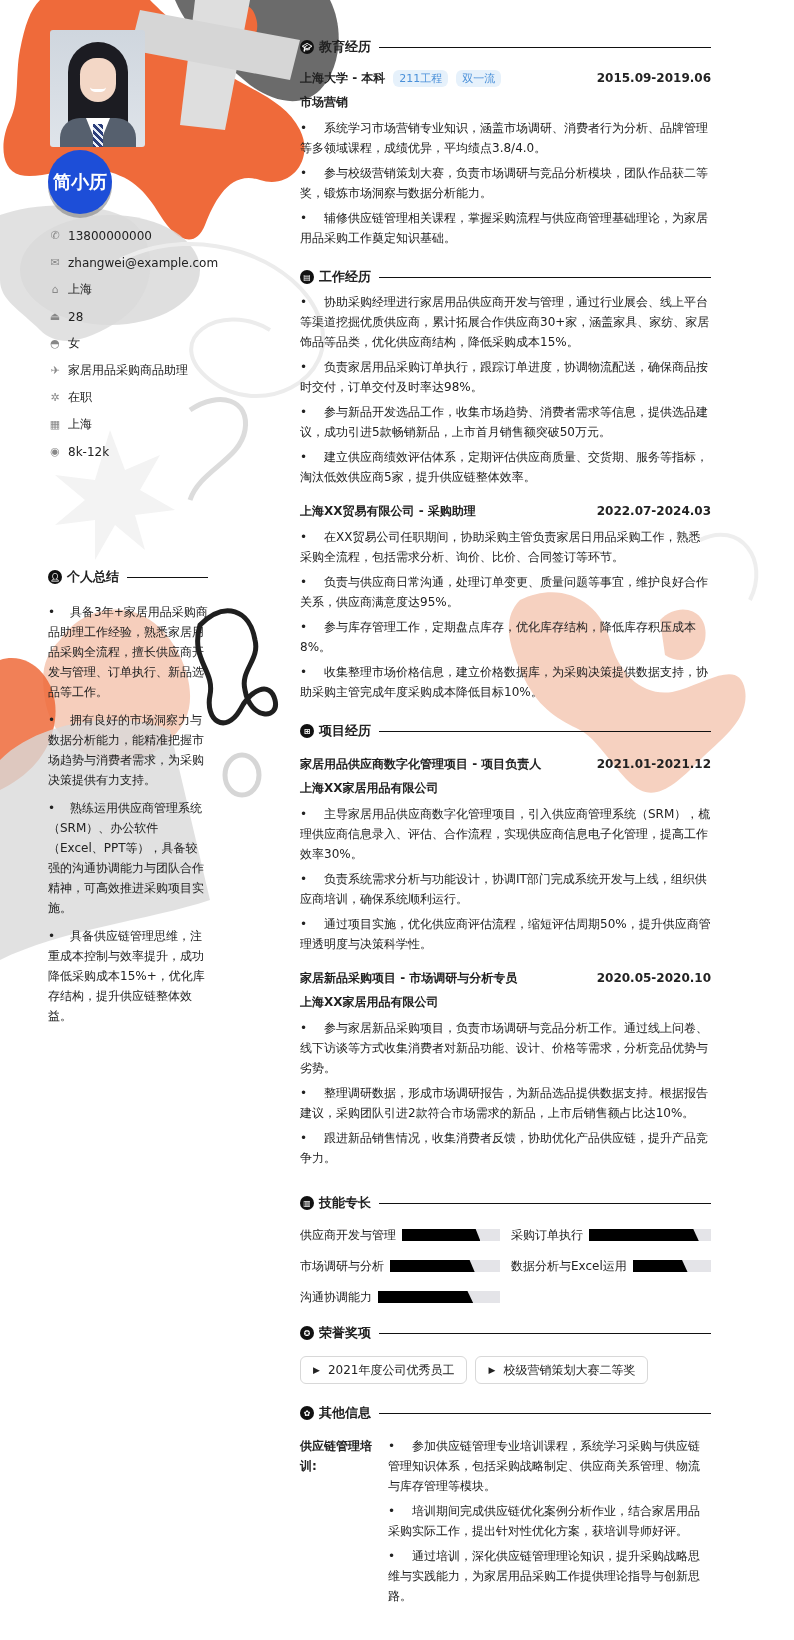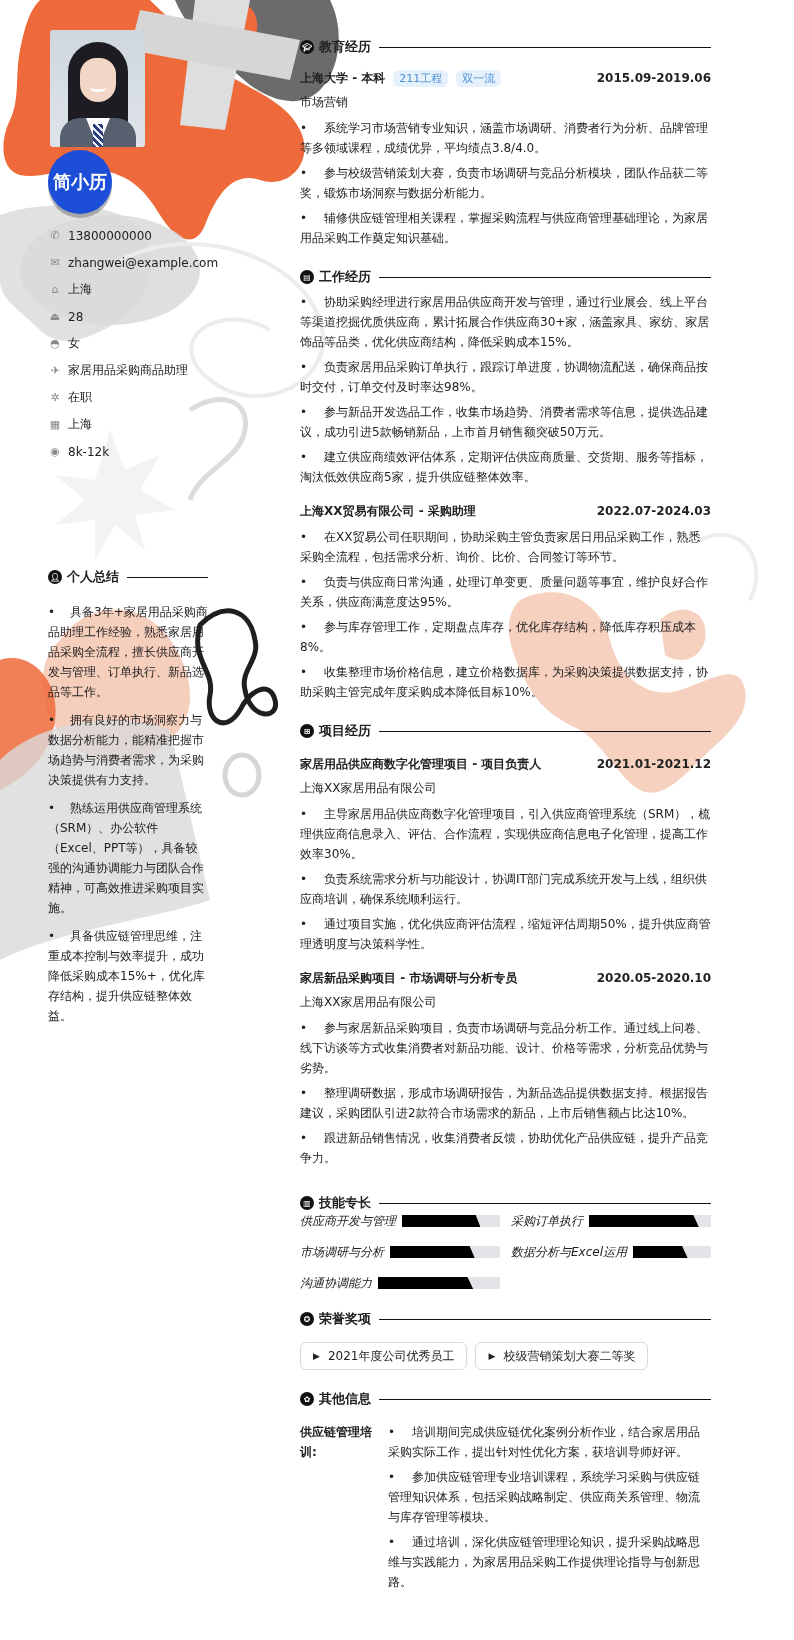--- a/index.html
+++ b/index.html
@@ -30,26 +30,26 @@
 
   .sec-ico { width: 14px; height: 14px; border-radius: 50%; background: #111; color: #fff; font-size: 8px; display: inline-flex; align-items: center; justify-content: center; margin-right: 5px; flex-shrink: 0; }
 
   
   .right { position: absolute; left: 300px; top: 30px; width: 411px; z-index: 2; }
   .sec-head { display: flex; align-items: center; font-size: 13px; font-weight: bold; height: 18px; }
   .sec-head .line { flex: 1; height: 1px; background: #111; margin-left: 8px; }
   .entry-head { display: flex; justify-content: space-between; align-items: center; font-size: 12px; font-weight: bold; height: 20px; }
   .entry-head .title { display: flex; align-items: center; justify-content: space-between; }
   .tag { font-weight: normal; color: #4a90d9; background: #e6f1fb; font-size: 11px; padding: 1px 6px; margin-left: 8px; border-radius: 6px; }
-  .sub { font-size: 12px; font-weight: normal; height: 20px; line-height: 20px; margin-top: 4px; }
+  .sub { font-size: 12px; font-weight: bold; height: 20px; line-height: 20px; margin-top: 4px; }
   .bullets { list-style: none; margin-top: 6px; }
   .bullets li { font-size: 12px; line-height: 20px; margin-bottom: 5px; }
   .bullets li .dot { display: inline-block; width: 24px; }
 
-  .skills { display: grid; grid-template-columns: 200px 200px; column-gap: 11px; row-gap: 13px; margin-top: 0; font-style: italic; }
+  .skills { display: grid; grid-template-columns: 200px 200px; column-gap: 11px; row-gap: 13px; margin-top: 14px; }
   .skill { display: flex; align-items: center; font-size: 12px; height: 18px; }
   .skill .label { white-space: nowrap; margin-right: 6px; }
   .skill .bar { flex: 1; height: 12px; background: #e4e4e8; position: relative; }
   .skill .fill { position: absolute; left: 0; top: 0; height: 12px; background: #000; clip-path: polygon(0 0, 100% 0, calc(100% - 0px) 100%, 0 100%); }
   .skill .fill::after { content: ""; }
 
   .awards { display: flex; gap: 8px; margin-top: 14px; }
   .award { border: 1px solid #d8d8d8; border-radius: 6px; padding: 0 12px; height: 28px; display: flex; align-items: center; font-size: 12px; background: #fff; }
   .award .tri { font-size: 9px; margin-right: 8px; }
 
@@ -280,18 +280,18 @@
   </div>
 
   <div class="sec-head" style="margin-top:20px;">
     <span class="sec-ico">✿</span>
     <span>其他信息</span>
     <span class="line"></span>
   </div>
   <div class="other">
     <div class="olabel">供应链管理培训:</div>
     <ul class="bullets">
+      <li><span class="dot">•</span><span>参加供应链管理专业培训课程，系统学习采购与供应链管理知识体系，包括采购战略制定、供应商关系管理、物流与库存管理等模块。</span></li>
       <li><span class="dot">•</span><span>培训期间完成供应链优化案例分析作业，结合家居用品采购实际工作，提出针对性优化方案，获培训导师好评。</span></li>
-      <li><span class="dot">•</span><span>参加供应链管理专业培训课程，系统学习采购与供应链管理知识体系，包括采购战略制定、供应商关系管理、物流与库存管理等模块。</span></li>
       <li><span class="dot">•</span><span>通过培训，深化供应链管理理论知识，提升采购战略思维与实践能力，为家居用品采购工作提供理论指导与创新思路。</span></li>
     </ul>
   </div>
 </div>
 
 </body></html>

